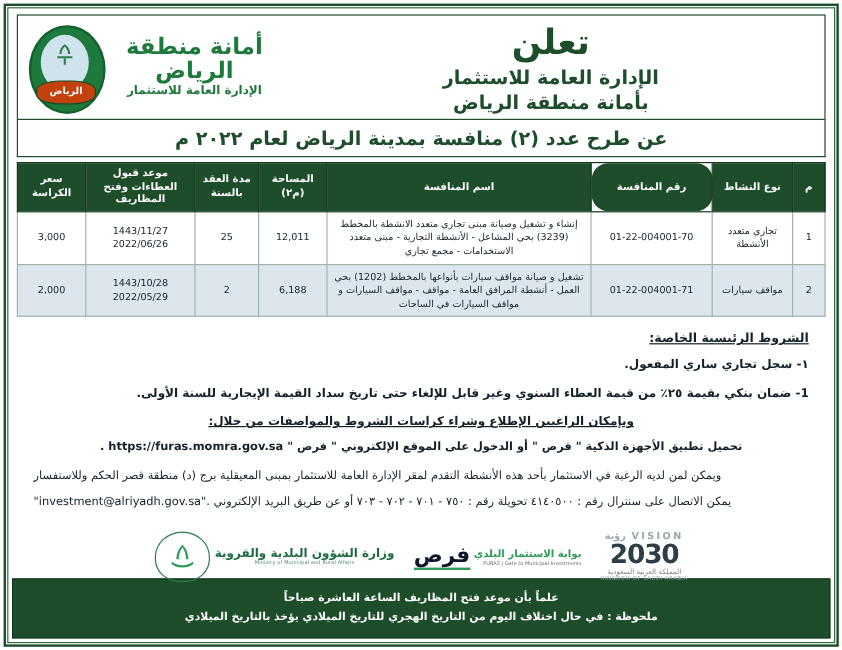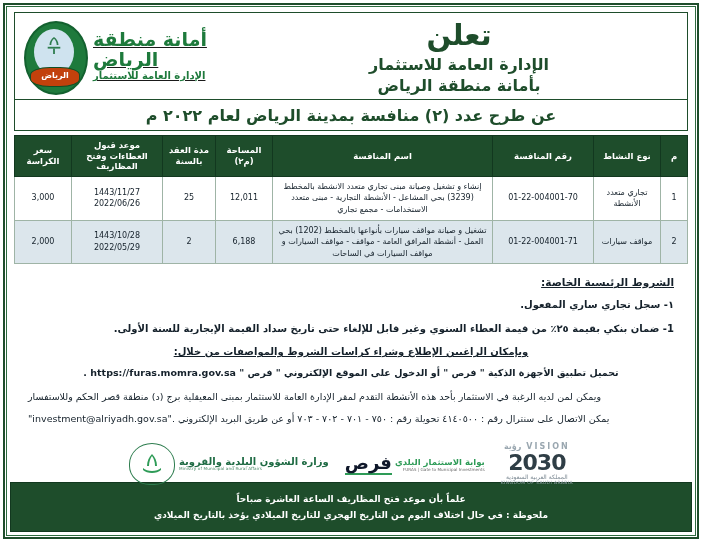--- a/index.html
+++ b/index.html
@@ -41,21 +41,21 @@
     background:#cfe3ef;
   }
   .logo-emblem .palm{
     position:absolute;left:24px;top:18px;width:18px;height:20px;
   }
   .logo-emblem .ribbon{
     position:absolute;left:9px;top:50px;width:48px;height:18px;border-radius:40%;
     background:#c2410c;border:1px solid #0f4f26;
     color:#fff;font-size:8px;line-height:16px;text-align:center;font-weight:bold;
   }
-  .brand-text{text-align:left;line-height:1.05;text-decoration:underline;}
+  .brand-text{text-align:center;line-height:1.05;}
   .brand-line1{font-size:19px;font-weight:bold;color:#1e7a3c;letter-spacing:-0.3px;}
   .brand-line2{font-size:10px;font-weight:bold;color:#1e7a3c;margin-top:1px;}
   .headline{flex:1;text-align:center;line-height:1.32;padding-left:6px;}
   .hl1{font-size:29px;font-weight:bold;color:#1e4d2b;letter-spacing:7px;}
   .hl2{font-size:16px;font-weight:bold;color:#1e4d2b;letter-spacing:2px;}
   .hl3{font-size:16px;font-weight:bold;color:#1e4d2b;letter-spacing:2px;}
 
   
   .subtitle-bar{
     border:1px solid #1e4d2b;border-top:none;box-sizing:border-box;
@@ -76,21 +76,21 @@
   table.comp td{
     border:1px solid #9fb4a6;padding:4px 3px;vertical-align:middle;
     text-align:center;color:#14202a;line-height:1.45;font-size:8px;
   }
   table.comp tr.r1 td{background:#ffffff;}
   table.comp tr.r2 td{background:#dce6ec;}
   td.name{text-align:right;font-size:8px;line-height:1.5;}
   td.num{direction:ltr;font-size:9px;}
   .c-m{width:22px;}
   .c-type{width:62px;}
-  .c-no{width:96px;}
+  .c-no{width:96px;border-radius:14px;}
   .c-name{width:auto;}
   .c-area{width:52px;}
   .c-dur{width:48px;}
   .c-date{width:86px;}
   .c-price{width:52px;}
 
   
   .conditions{margin-top:12px;text-align:right;padding:0 14px;}
   .cond-title{font-size:10.5px;font-weight:bold;color:#14202a;text-decoration:underline;margin-bottom:9px;}
   .cond-item{font-size:10px;font-weight:bold;color:#14202a;margin-bottom:9px;line-height:1.5;}
@@ -102,21 +102,21 @@
   
   .logostrip{
     display:flex;flex-direction:row-reverse;align-items:center;justify-content:center;
     gap:16px;margin-top:8px;height:58px;
   }
   .lg{display:flex;flex-direction:row-reverse;align-items:center;gap:4px;}
   .mom-circle{
     width:44px;height:40px;border-radius:50% 50% 45% 45%;
     border:1.5px solid #2e7d4f;display:flex;align-items:center;justify-content:center;
   }
-  .mom-text{text-align:left;line-height:1.12;}
+  .mom-text{text-align:center;line-height:1.12;}
   .mom-ar{font-size:10px;font-weight:bold;color:#1f6b44;}
   .mom-en{font-size:4.2px;color:#4c8a69;letter-spacing:0.1px;}
   .furas-box{display:flex;flex-direction:row-reverse;align-items:center;gap:3px;}
   .furas-mark{
     font-size:18px;font-weight:bold;color:#0f172a;line-height:1;
     border-bottom:2px solid #2e9b57;padding-bottom:1px;
   }
   .furas-text{text-align:right;line-height:1.2;}
   .furas-ar{font-size:8.5px;font-weight:bold;color:#2e9b57;}
   .furas-en{font-size:4.2px;color:#6b6b6b;}

